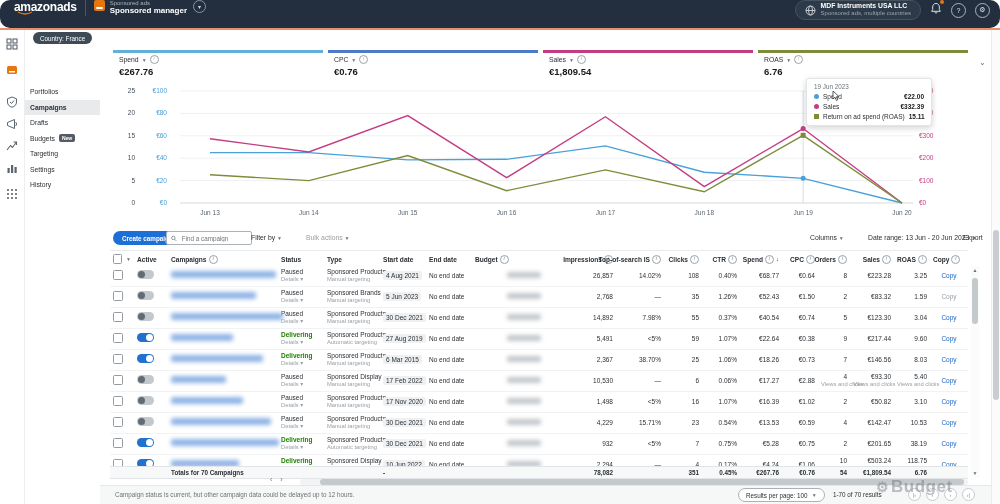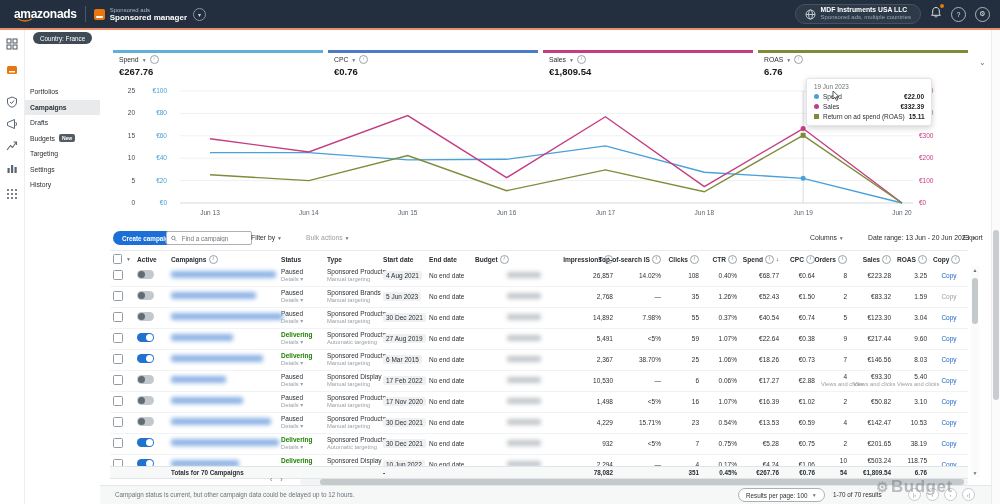--- a/index.html
+++ b/index.html
@@ -1,20 +1,20 @@
 <!DOCTYPE html>
 <html><head>
 <meta charset="utf-8">
 <style>
   html,body{margin:0;padding:0;}
   body{width:1000px;height:504px;position:relative;overflow:hidden;background:#fff;
        font-family:"Liberation Sans",sans-serif;color:#2b2f33;}
   
   .topbar{position:absolute;top:0;left:0;right:0;height:28px;background:#232f3e;color:#fff;
-          display:flex;align-items:center;z-index:20;}
+          display:flex;align-items:flex-start;z-index:20;border-radius:10px;}
   .logo{font-size:12px;font-weight:bold;margin-left:14px;letter-spacing:-0.3px;position:relative;}
   .logo .smile{position:absolute;left:3px;top:11px;}
   .tb-div{width:1px;height:16px;background:#4a5664;margin:0 8px;}
   .prod-ic{width:11px;height:11px;background:#e8760f;border-radius:2px;position:relative;margin-right:5px;}
   .prod-ic::after{content:"";position:absolute;left:2px;right:2px;bottom:2px;height:2px;background:#fff;border-radius:1px;}
   .prod-txt{line-height:1;}
   .prod-sub{font-size:6px;color:#aab4bd;}
   .prod-main{font-size:8px;font-weight:bold;color:#fff;margin-top:1px;}
   .circ-chev{width:11px;height:11px;border:1px solid #8a939b;border-radius:50%;font-size:6px;color:#cfd5da;
              display:flex;align-items:center;justify-content:center;margin-left:6px;}

